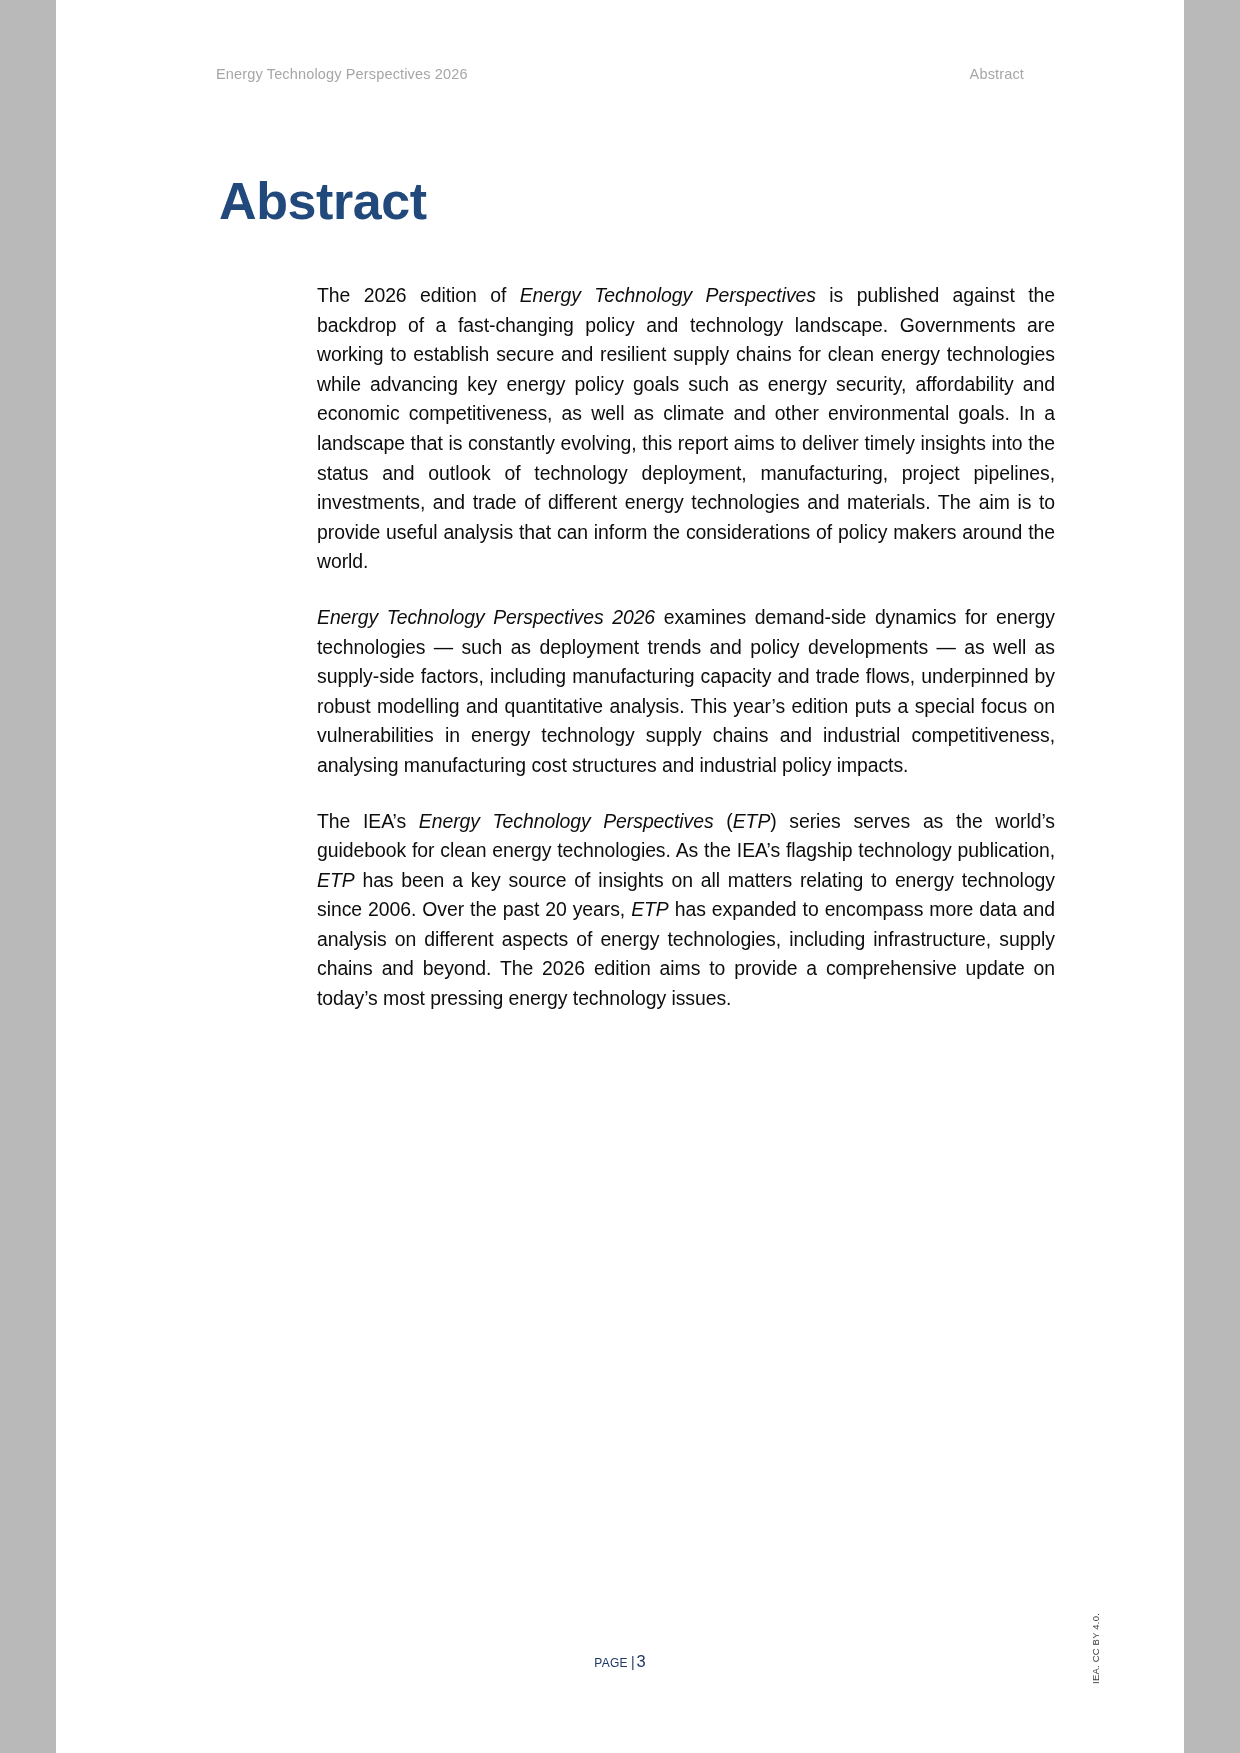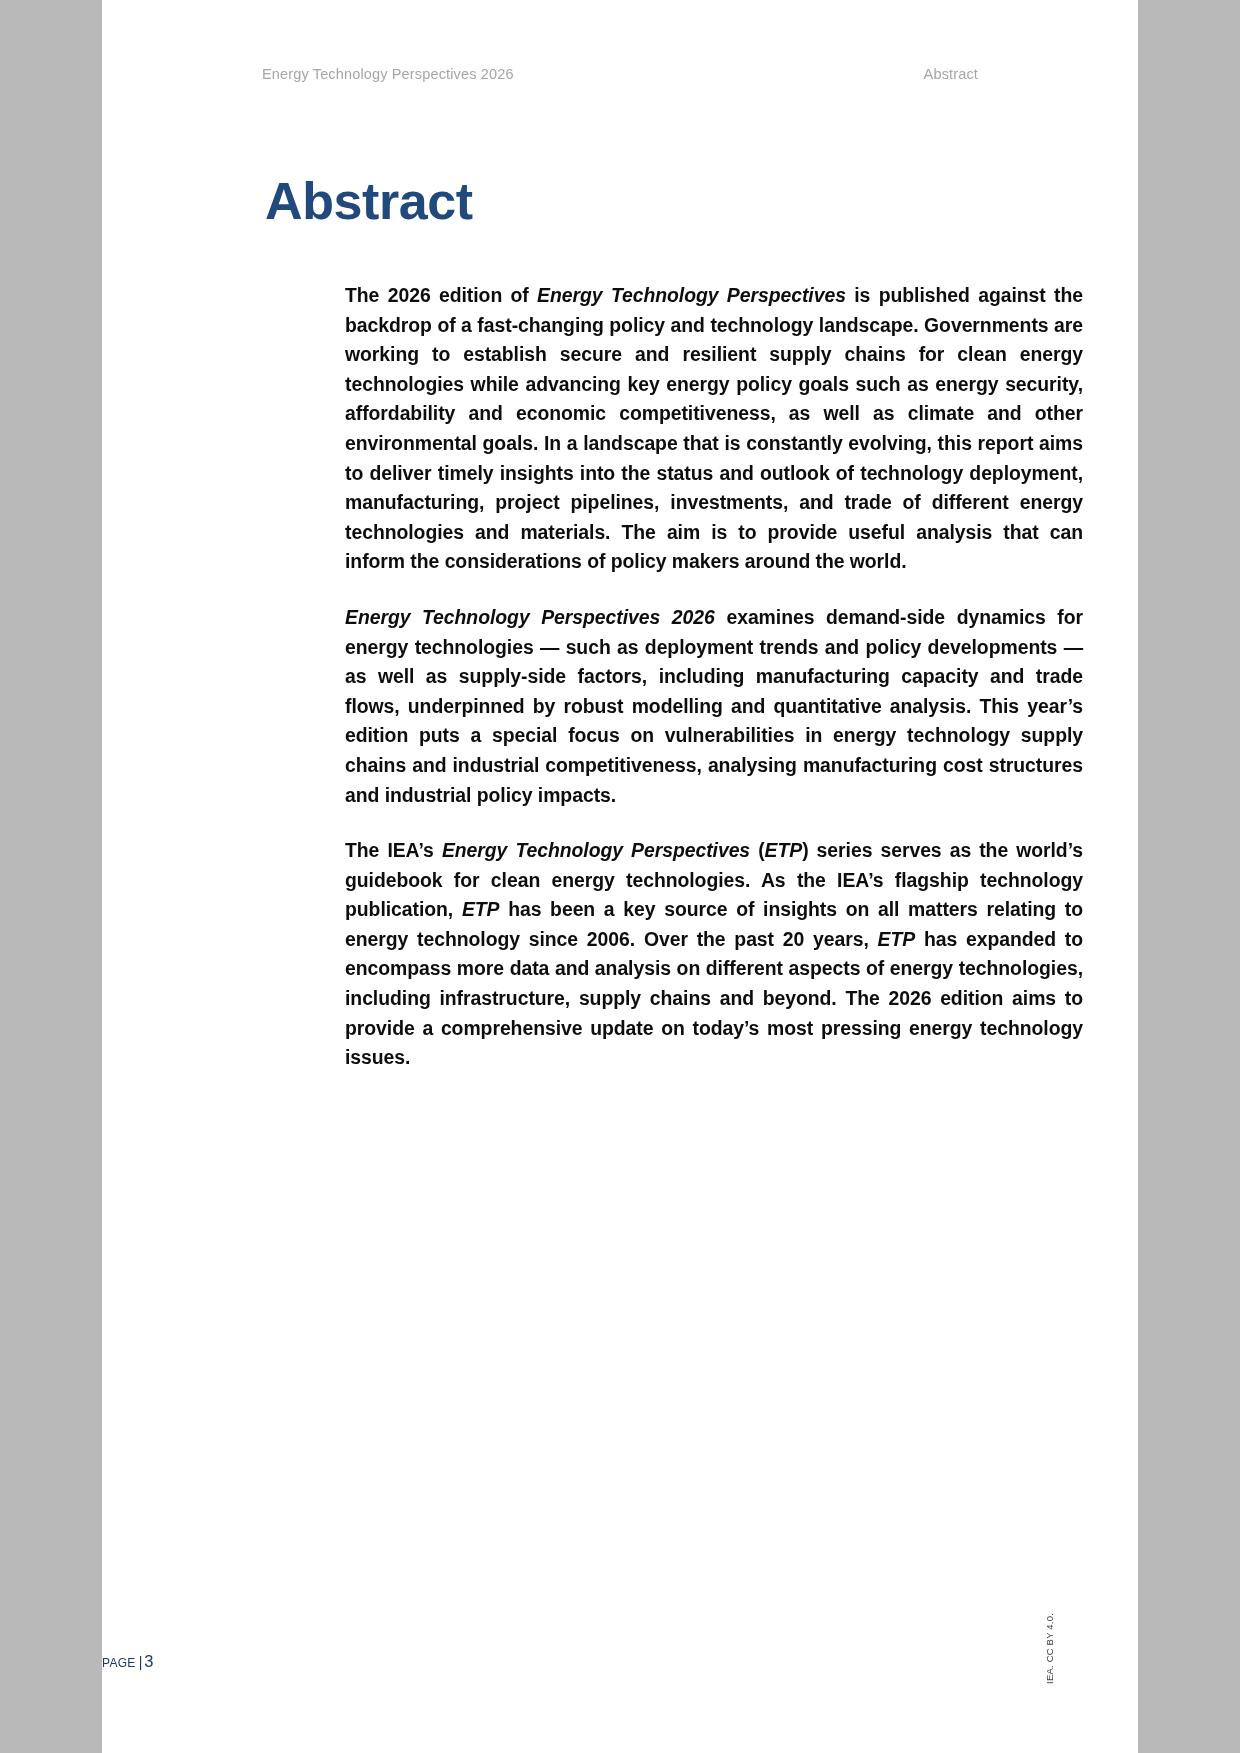--- a/index.html
+++ b/index.html
@@ -5,21 +5,21 @@
   html, body {
     margin: 0;
     padding: 0;
     background: #b9b9b9;
   }
   body {
     font-family: "Liberation Sans", sans-serif;
   }
   .page {
     position: relative;
-    width: 1036px;
+    width: 1128px;
     height: 1753px;
     background: #ffffff;
     margin: 0 auto;
     overflow: hidden;
     box-sizing: border-box;
   }
 
   
   .running-header {
     position: absolute;
@@ -48,23 +48,22 @@
     font-weight: bold;
     color: #21497b;
     letter-spacing: -0.4px;
     line-height: 1.1;
   }
 
   
   .body-block {
     position: absolute;
     top: 281px;
-    left: 243px;
+    left: 261px;
     width: 738px;
-    font-weight: bold;
   }
   .body-block p {
     margin: 0 0 26px 0;
     font-size: 19.4px;
     line-height: 29.6px;
     color: #0d0d0d;
     text-align: justify;
     text-justify: inter-word;
     letter-spacing: -0.05px;
   }
@@ -74,21 +73,21 @@
   .body-block em {
     font-style: italic;
   }
 
   
   .page-footer {
     position: absolute;
     bottom: 82px;
     left: 0;
     width: 100%;
-    text-align: left;
+    text-align: center;
     color: #1f3864;
     font-size: 14px;
     margin-top: 20px;
   }
   .page-footer .pg-label {
     font-variant: small-caps;
     text-transform: lowercase;
     font-size: 16.5px;
     letter-spacing: 0.3px;
   }

